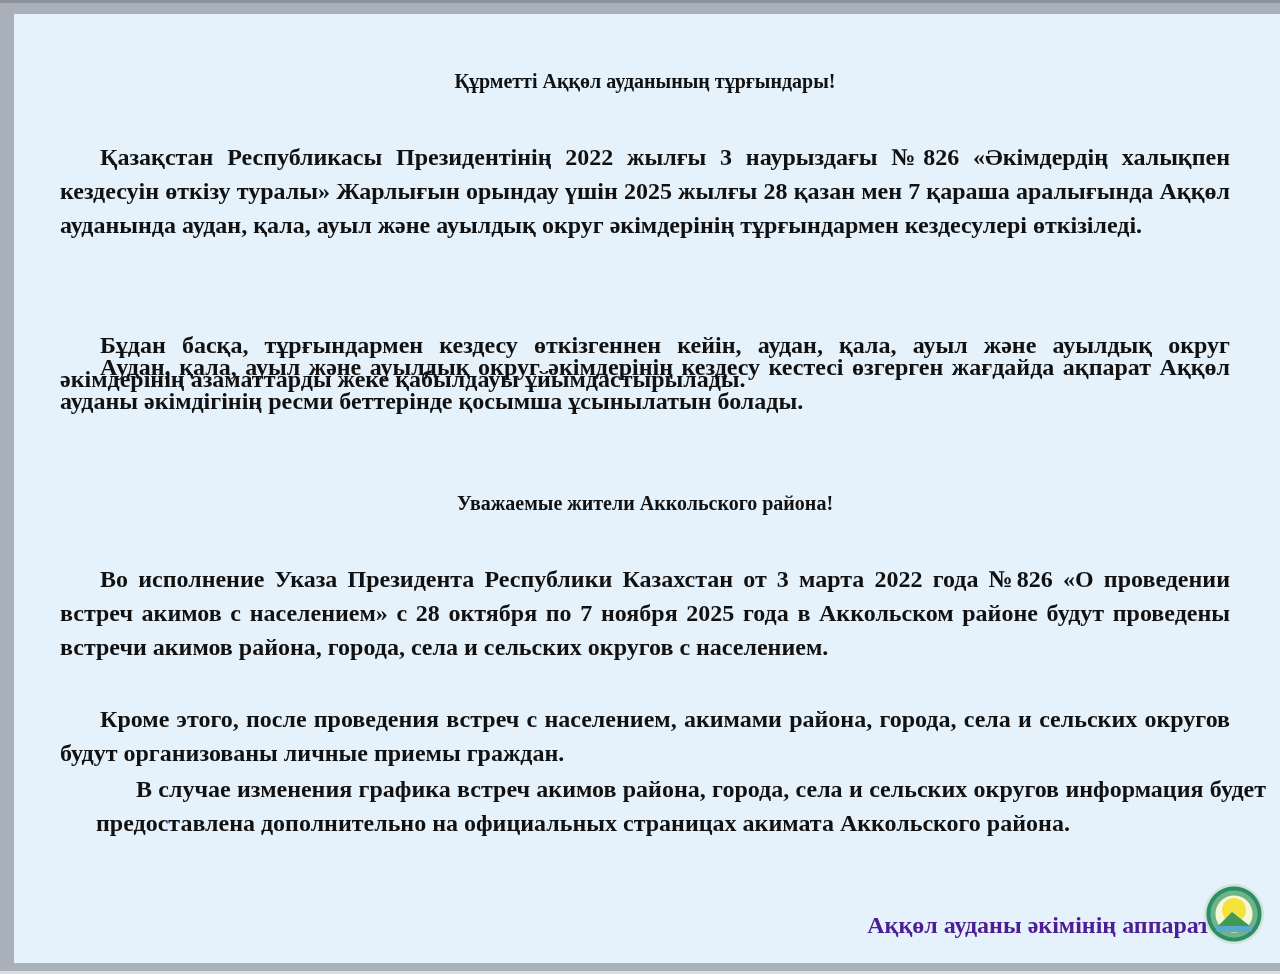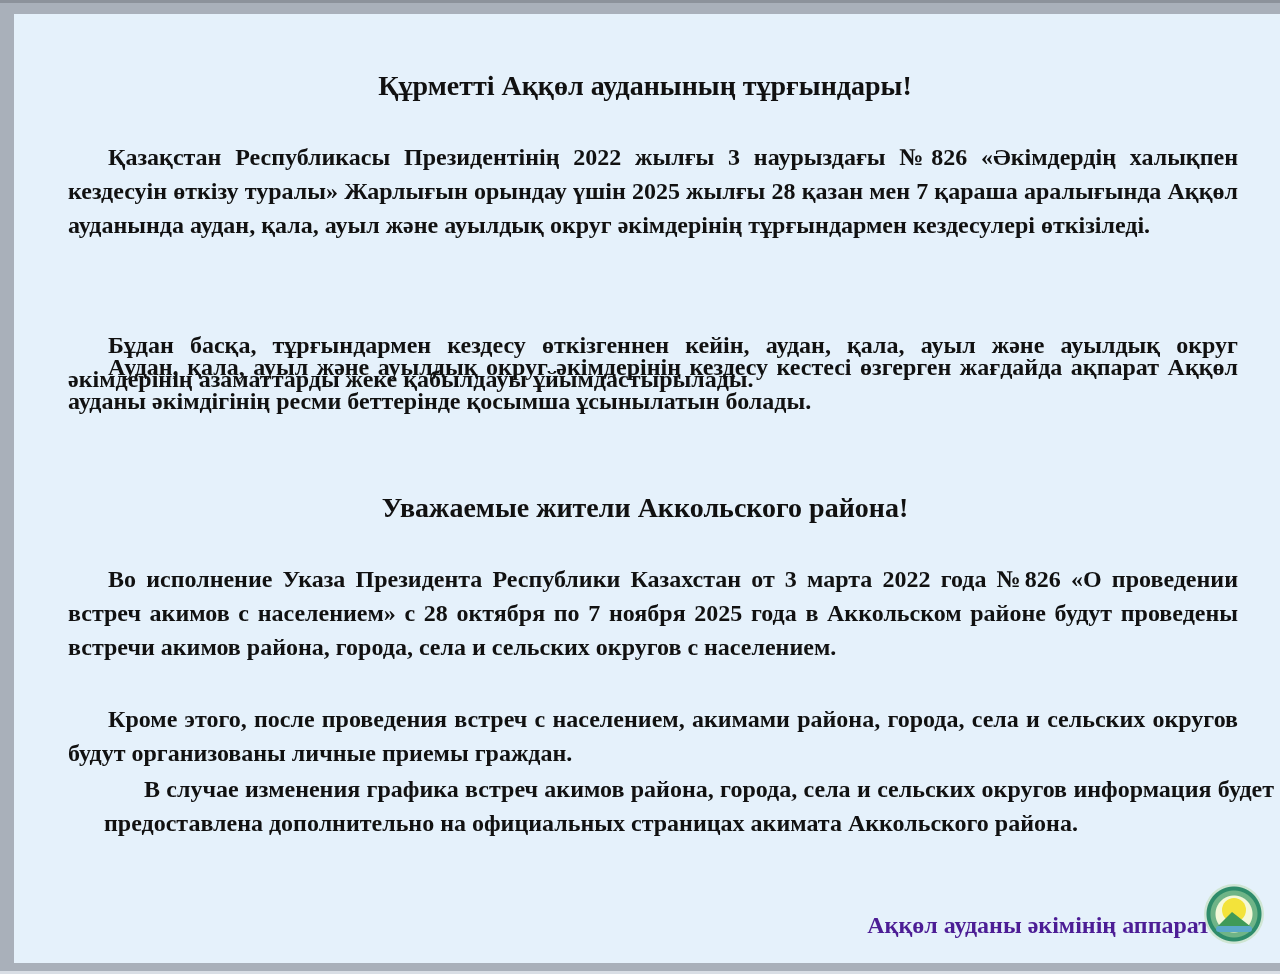--- a/index.html
+++ b/index.html
@@ -10,24 +10,24 @@
   }
   .top-line { position: absolute; left: 0; top: 0; width: 1280px; height: 3px; background: #8c929b; }
   .bottom-line { position: absolute; left: 0; top: 971px; width: 1280px; height: 3px; background: #d9dee5; }
   .page {
     position: absolute; left: 14px; top: 14px; width: 1266px; height: 949px;
     background: #e5f1fb;
   }
   .content { position: absolute; left: 46px; top: 0; width: 1170px; }
   .title {
     position: absolute; left: 0; width: 1170px; text-align: center;
-    font-weight: bold; font-size: 28px; color: #111;
+    font-weight: bold; font-size: 20px; color: #111;
   }
   .para {
-    position: absolute; left: 8px; width: 1170px;
+    position: absolute; left: 0; width: 1170px;
     font-weight: bold; font-size: 24px; line-height: 34px; color: #111;
     text-align: justify; text-indent: 40px;
   }
   .signature {
     position: absolute; right: 70px; top: 898px;
     font-weight: bold; font-size: 24px; color: #4c1d95;
   }
   .emblem {
     position: absolute; left: 1190px; top: 870px; width: 60px; height: 60px;
     border-radius: 50%;

